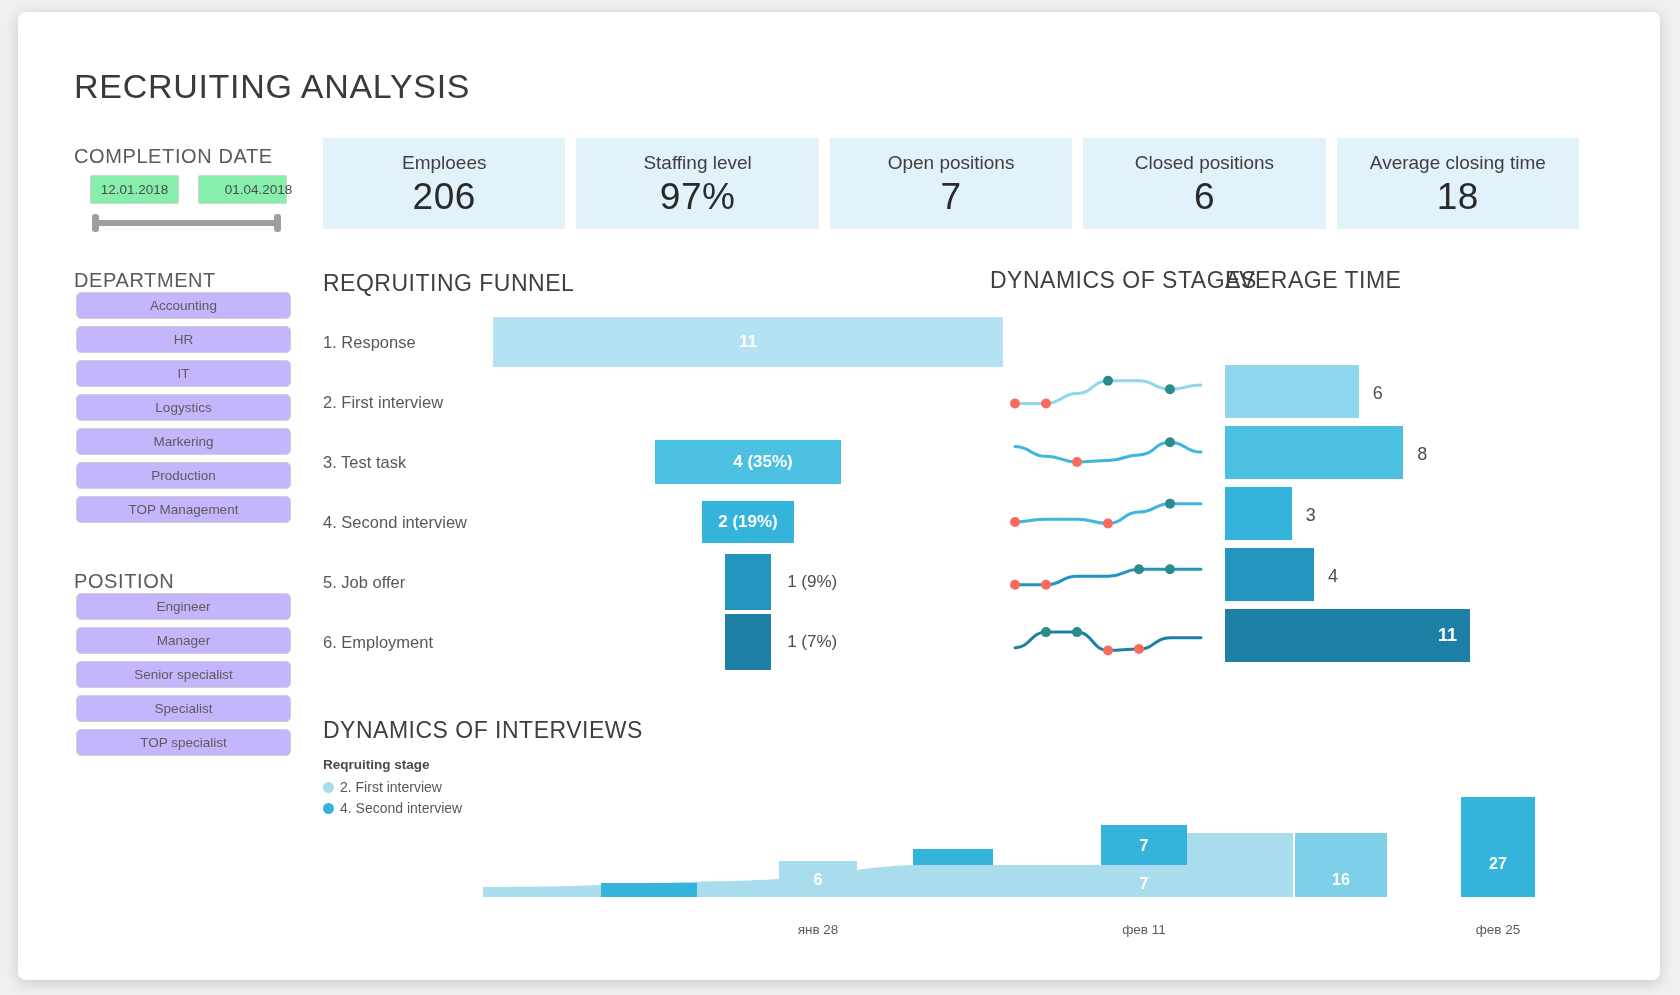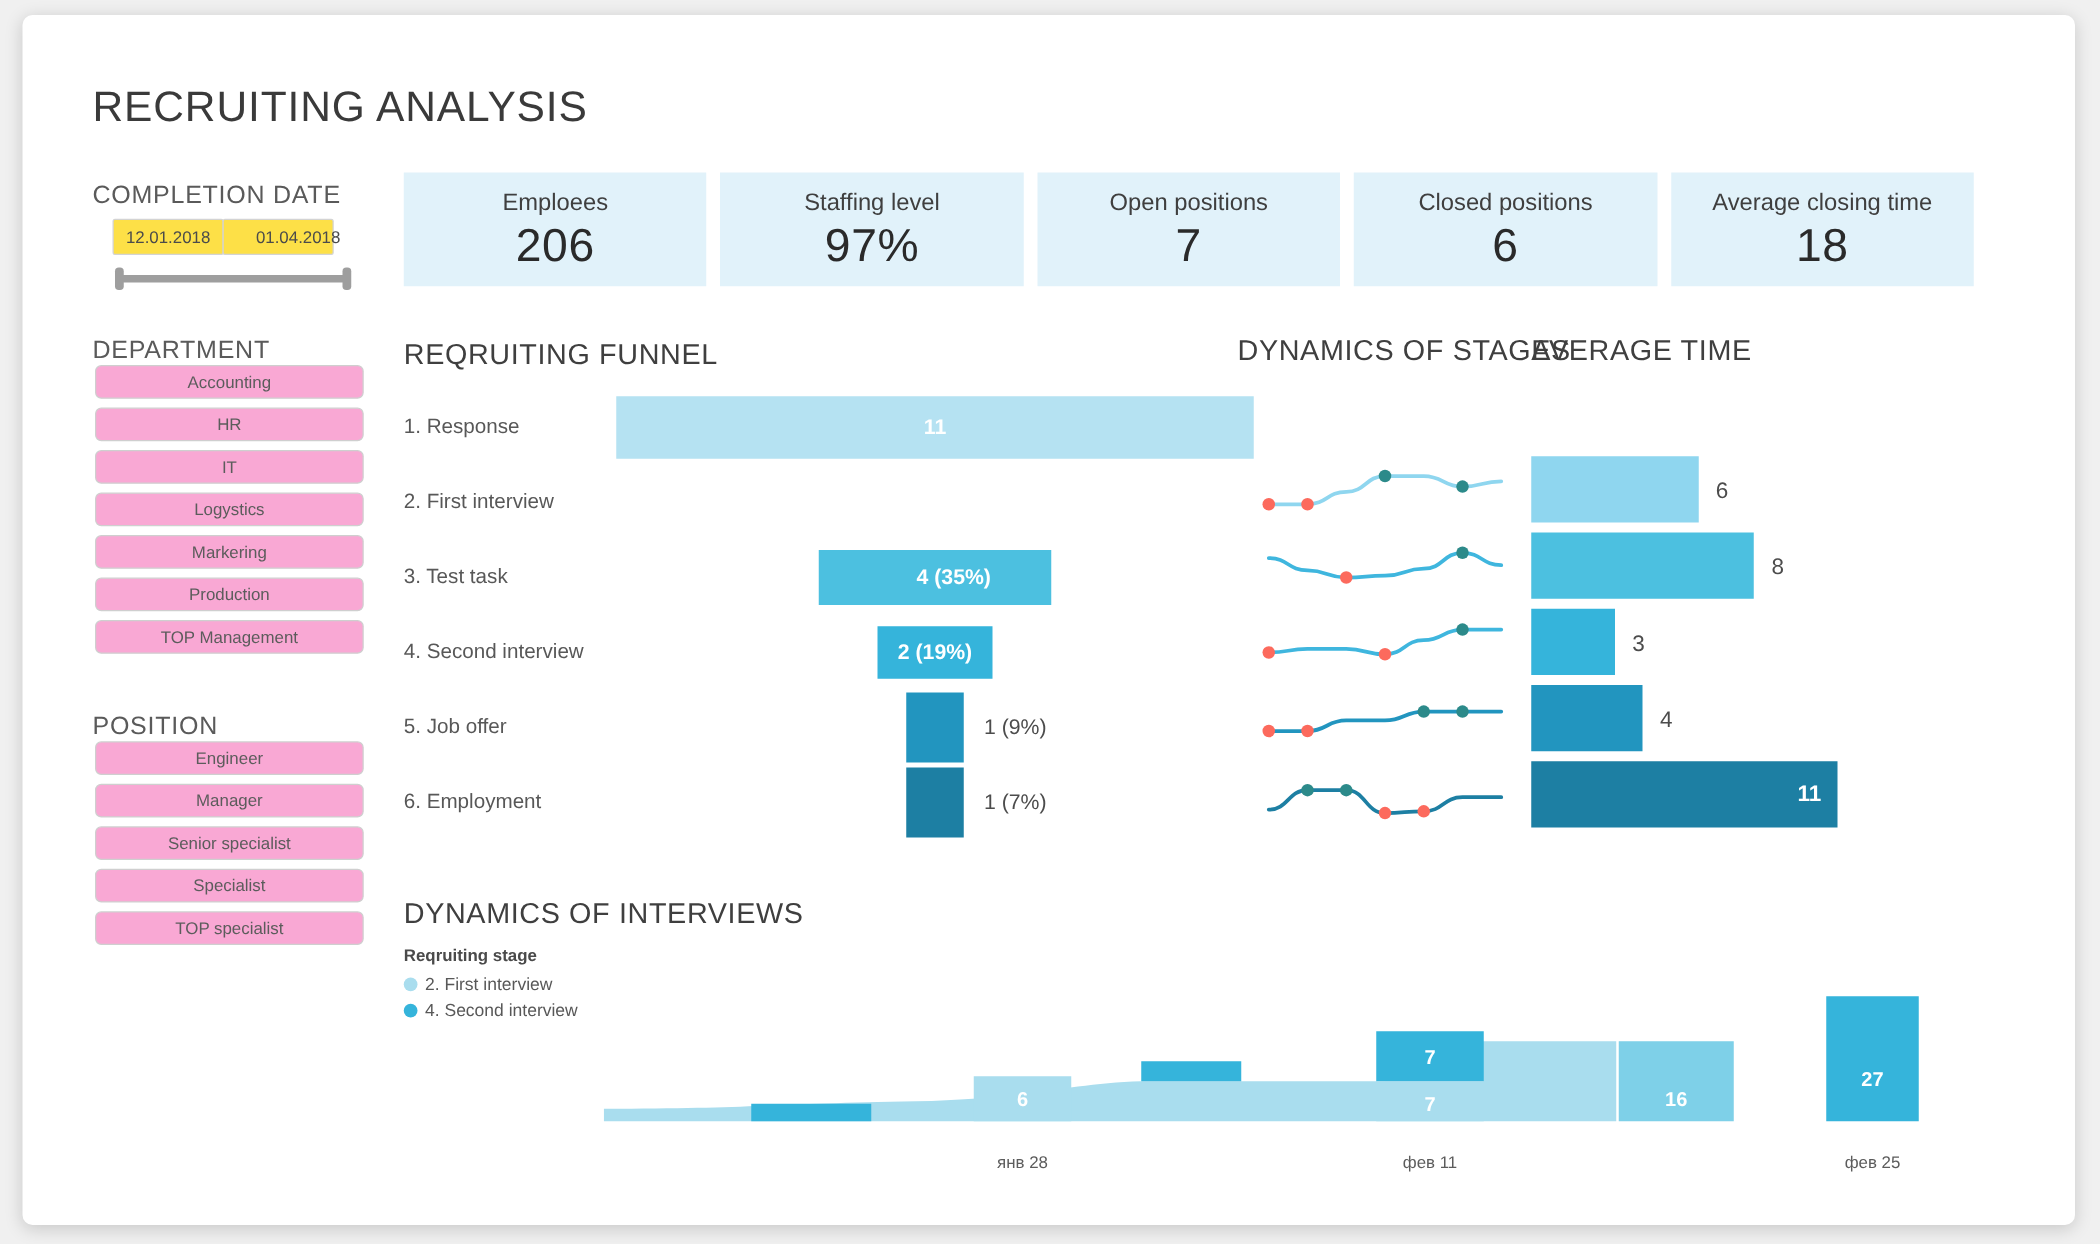--- a/index.html
+++ b/index.html
@@ -32,27 +32,27 @@
     font-size: 20px; letter-spacing: 0.6px;
     color: #5a5a5a; font-weight: 400;
   }
   #completion-label { left: 56px; top: 133px; }
   #department-label { left: 56px; top: 257px; }
   #position-label   { left: 56px; top: 558px; }
 
   .date-box {
     position: absolute; top: 163px;
     width: 89px; height: 29px;
-    border: 1px solid #d3d3d3; background: #fde047;
+    border: 1px solid #d3d3d3; background: #86efac;
     border-radius: 2px;
     font-size: 13.5px; color: #4b4b4b;
     display: flex; align-items: center; justify-content: center;
   }
   #date-from { left: 72px; }
-  #date-to   { left: 160px; padding-left: 32px; }
+  #date-to   { left: 180px; padding-left: 32px; }
 
   #date-slider {
     position: absolute; left: 72px; top: 200px;
     width: 193px; height: 22px;
   }
   #date-slider .track {
     position: absolute; left: 6px; top: 8px;
     width: 181px; height: 6px; background: #9e9e9e; border-radius: 3px;
   }
   #date-slider .handle {
@@ -61,21 +61,21 @@
   }
   #date-slider .handle.left  { left: 2px; }
   #date-slider .handle.right { left: 184px; }
 
   .filter-list { position: absolute; left: 58px; width: 215px; }
   #department-list { top: 280px; }
   #position-list   { top: 581px; }
   .filter-btn {
     height: 27px; margin-bottom: 7px;
     border: 1px solid #cfcfcf; border-radius: 5px;
-    background: #f9a8d4;
+    background: #c4b5fd;
     display: flex; align-items: center; justify-content: center;
     font-size: 13.5px; color: #5c5c5c;
   }
 
   
   #kpi-row {
     position: absolute; left: 305px; top: 126px;
     width: 1256px; height: 91px;
     display: flex; gap: 11px;
   }

